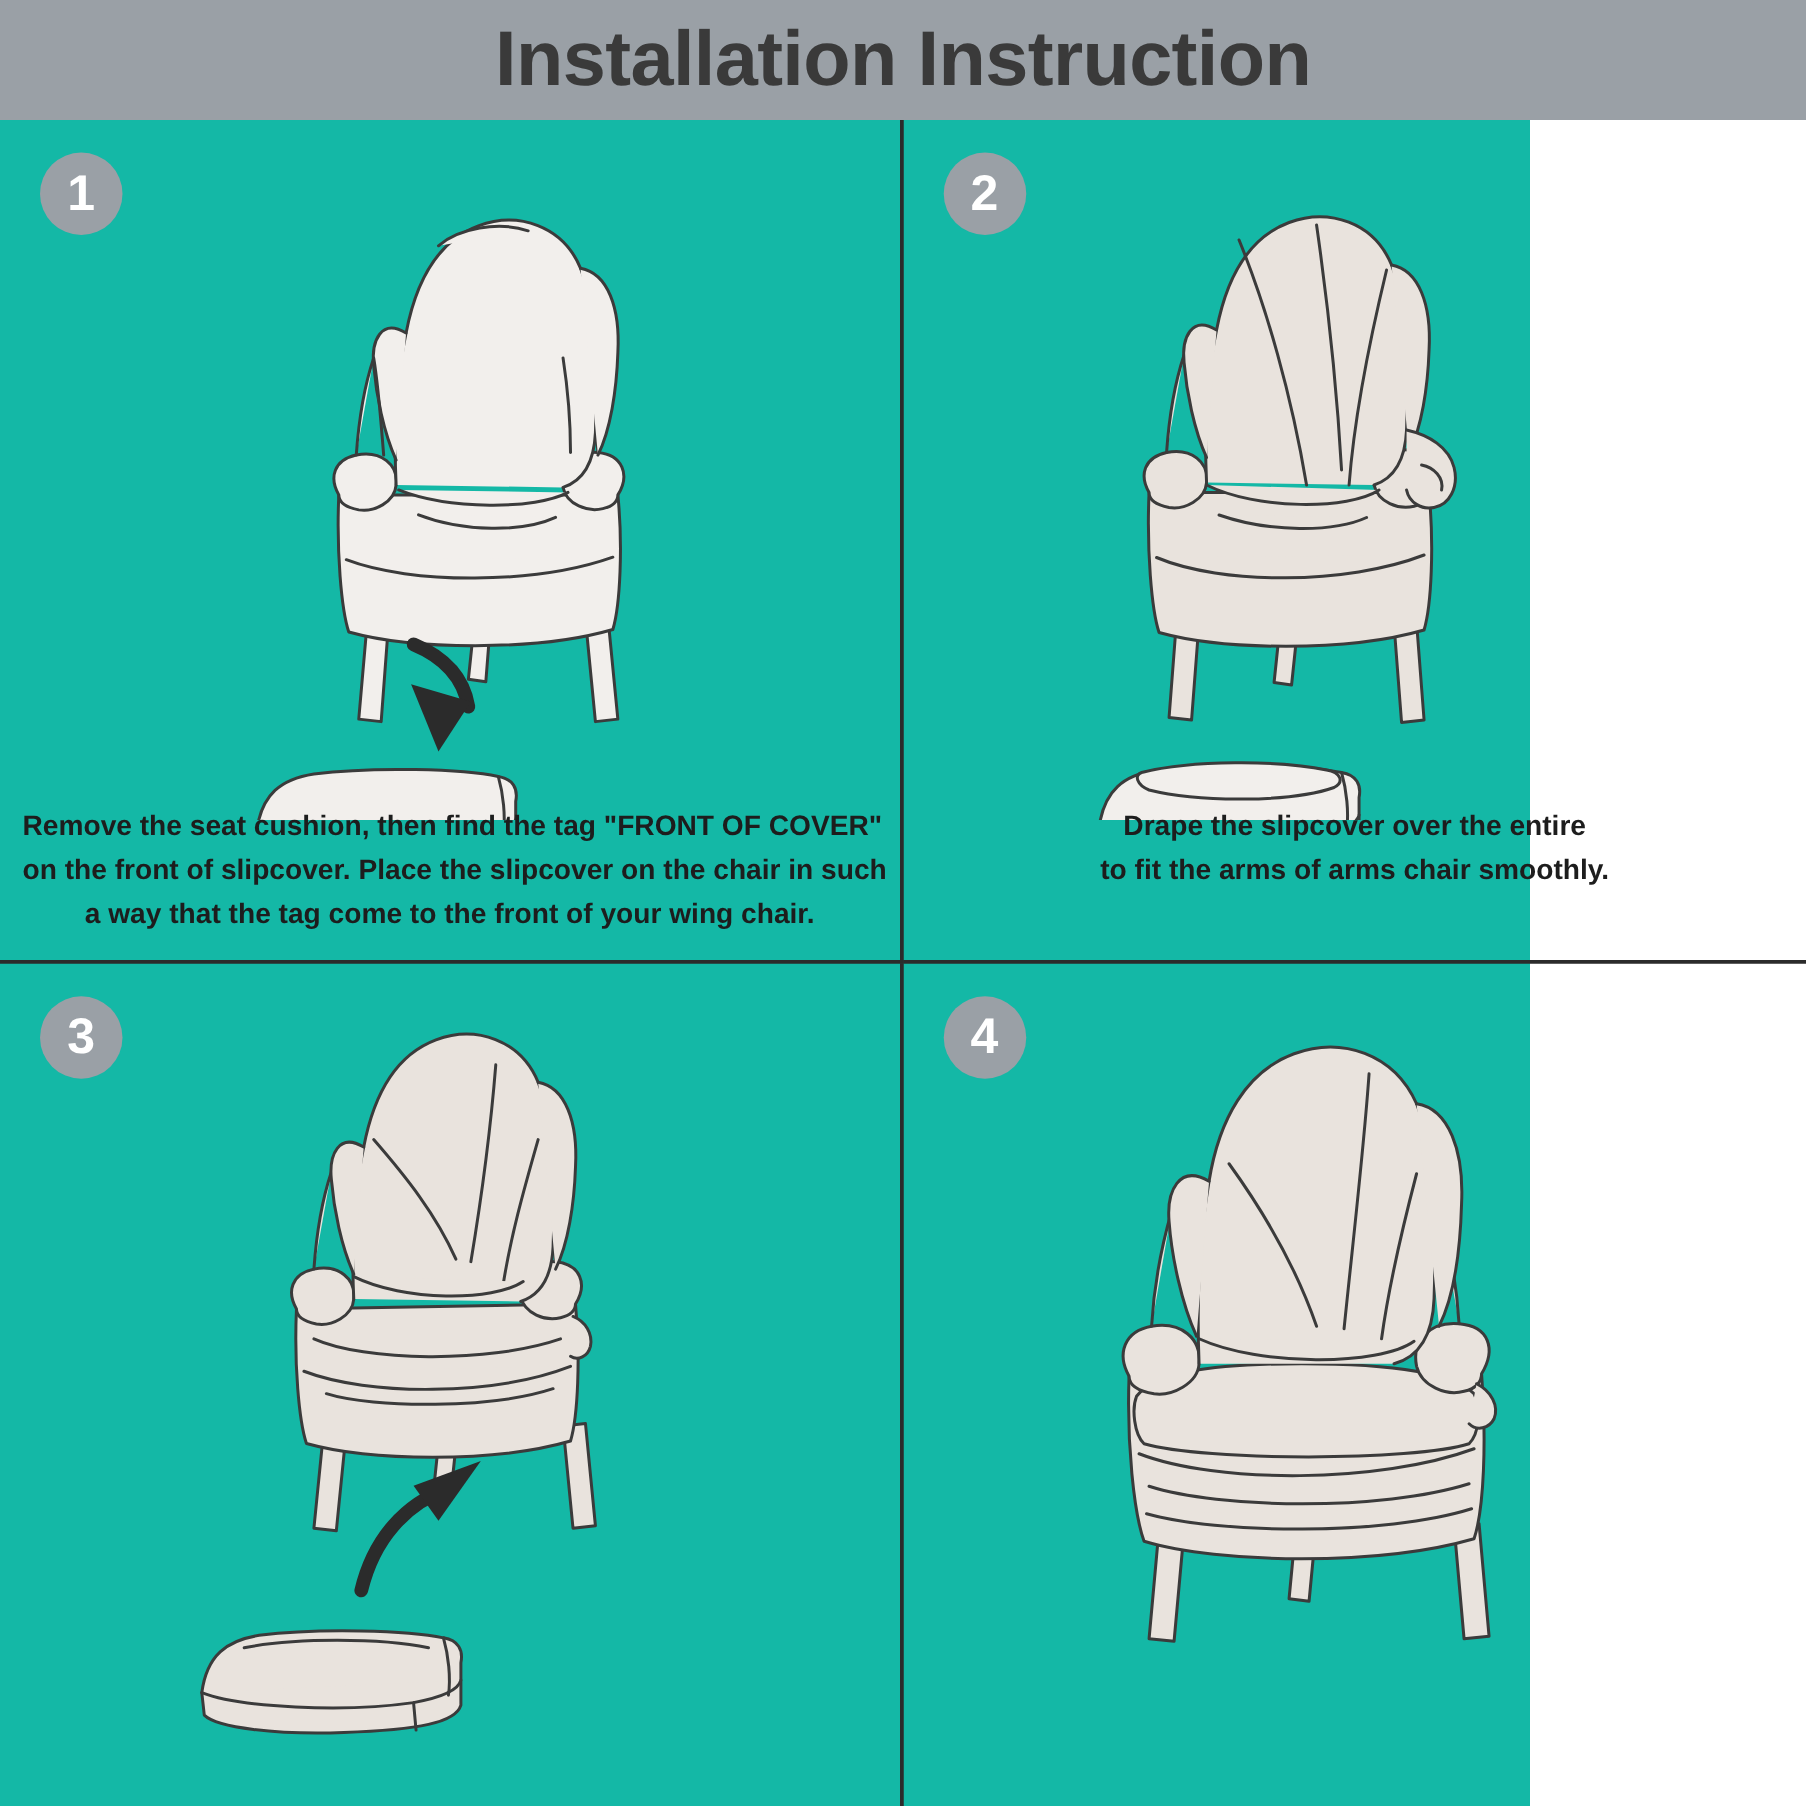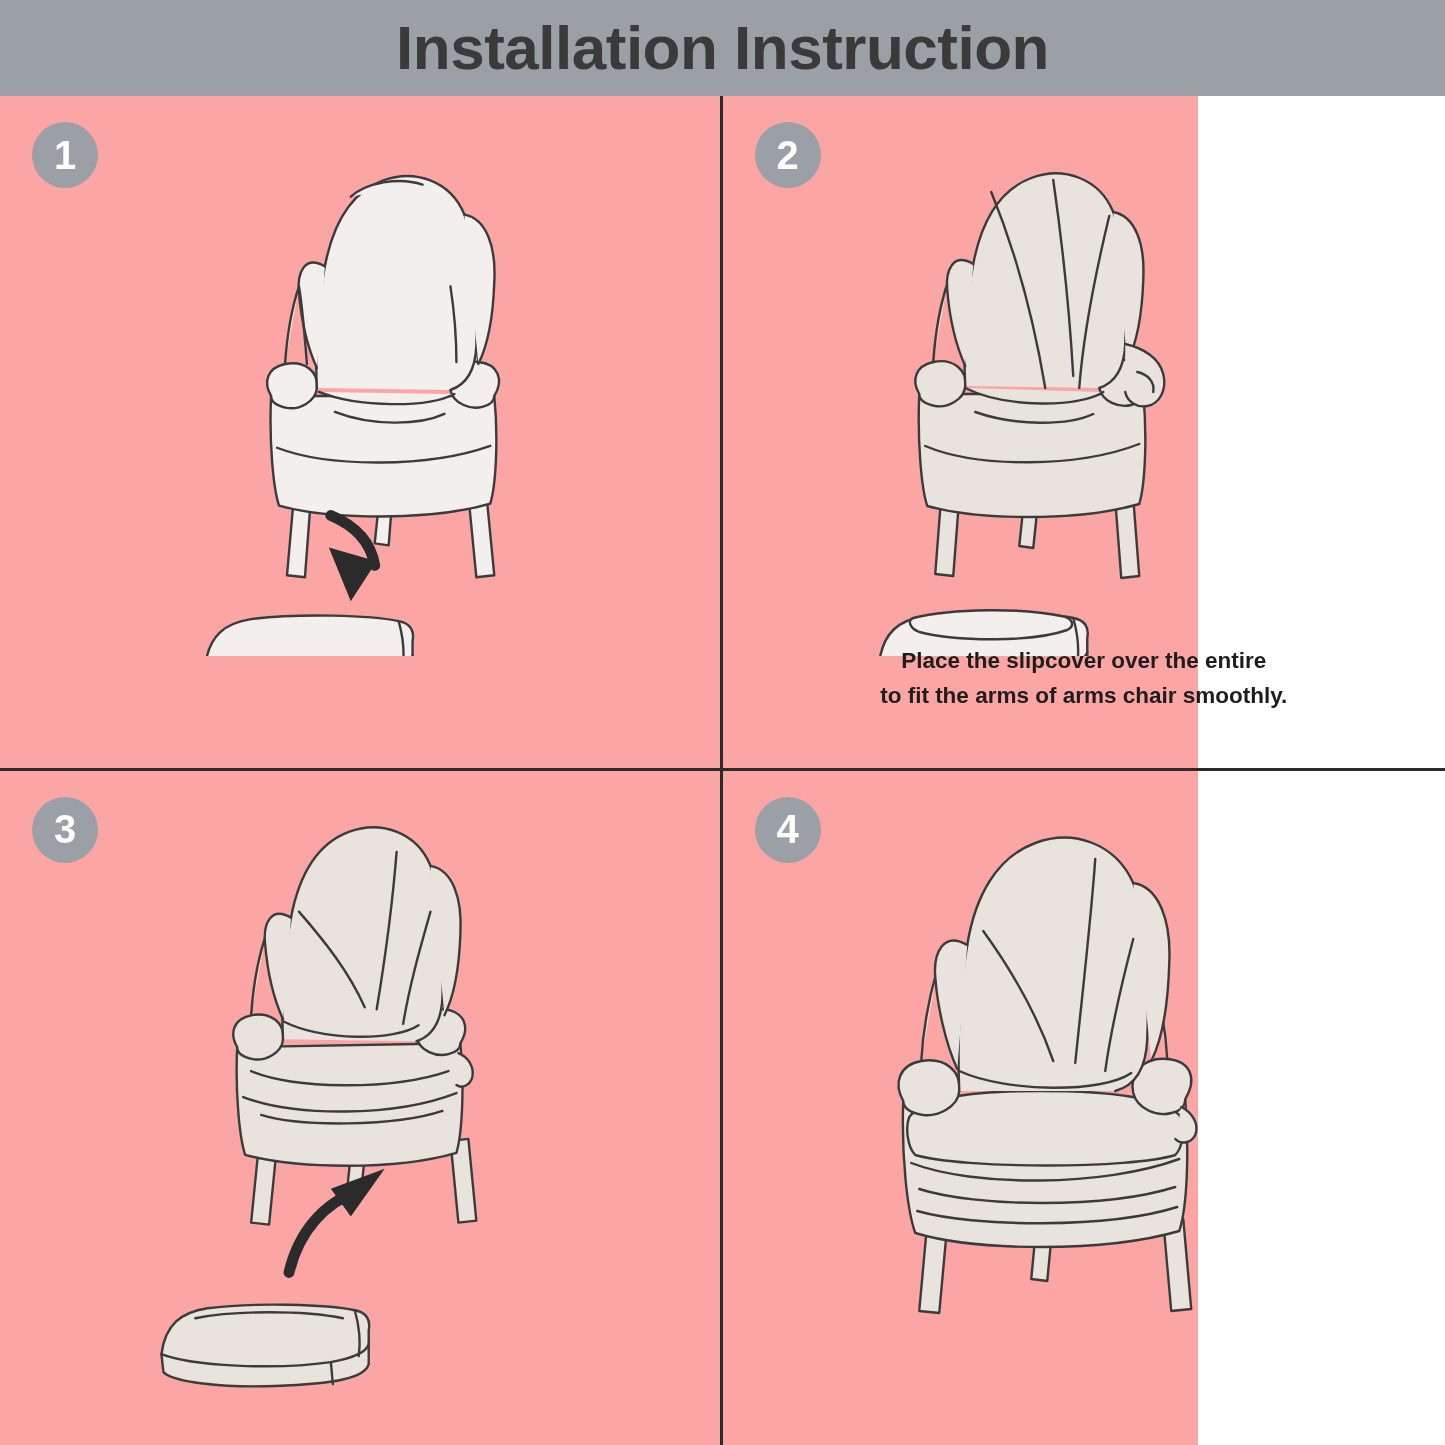--- a/index.html
+++ b/index.html
@@ -10,21 +10,22 @@
   body {
     width: 1445px;
     height: 1445px;
     font-family: "Liberation Sans", sans-serif;
     overflow: hidden;
   }
   .sheet {
     position: relative;
     width: 1198px;
     height: 1445px;
-    background: #fca5a5;
+    background: #14b8a6;
+    padding-left: 26px;
   }
   
   .header {
     position: absolute;
     left: 0; top: 0;
     width: 1445px;
     height: 96px;
     background: #9aa0a6;
     display: flex;
     align-items: center;
@@ -153,20 +154,25 @@
         </g>
 
         <g fill="#f2efec" stroke="#3b3b3b" stroke-width="2.4" stroke-linejoin="round" stroke-linecap="round">
           <path d="M206 570 C210 540 226 528 252 524 C300 518 372 520 400 526 C412 528 416 536 414 546 L414 580 C410 594 380 600 320 602 C266 604 218 598 208 588 Z"></path>
           <path d="M206 570 C236 582 320 586 376 578 C398 574 412 568 414 560"></path>
           <path d="M376 578 L378 600"></path>
           <path d="M400 526 C404 540 406 558 404 572"></path>
         </g>
       </svg>
 
+      <div class="caption cap-1">
+        <span class="line">Remove the seat cushion, then find the tag "FRONT OF COVER"</span>
+        <span class="line">on the front of slipcover. Place the slipcover on the chair in such</span>
+        <span class="line">a way that the tag come to the front of your wing chair.</span>
+      </div>
     </div>
 
     <div class="cell c2">
       <div class="step-badge">2</div>
 
       <svg class="art" viewBox="0 0 722 560" width="722" height="560">
         <g fill="#e9e3dd" stroke="#3b3b3b" stroke-width="2.4" stroke-linejoin="round" stroke-linecap="round">
 
           <path d="M218 400 L212 478 L230 480 L236 402 Z"></path>
           <path d="M392 404 L398 482 L416 480 L410 402 Z"></path>
@@ -198,21 +204,21 @@
         <g fill="#f2efec" stroke="#3b3b3b" stroke-width="2.4" stroke-linejoin="round" stroke-linecap="round">
           <path d="M156 566 C160 536 176 524 202 520 C250 514 322 516 350 522 C362 524 366 532 364 542 L364 576 C360 590 330 596 270 598 C216 600 168 594 158 584 Z"></path>
           <path d="M156 566 C186 578 270 582 326 574 C348 570 362 564 364 556"></path>
           <path d="M326 574 L328 596"></path>
           <path d="M350 522 C354 536 356 554 354 568"></path>
           <path d="M190 522 C230 512 300 512 338 520 C350 522 352 530 344 534 C310 546 236 546 196 536 C186 532 184 524 190 522 Z"></path>
         </g>
       </svg>
 
       <div class="caption cap-2">
-        <span class="line">Place the slipcover over the entire</span>
+        <span class="line">Drape the slipcover over the entire</span>
         <span class="line">to fit the arms of arms chair smoothly.</span>
       </div>
     </div>
 
     <div class="cell c3">
       <div class="step-badge">3</div>
 
       <svg class="art" viewBox="0 0 722 660" width="722" height="660">
         <g fill="#e9e3dd" stroke="#3b3b3b" stroke-width="2.4" stroke-linejoin="round" stroke-linecap="round">
 

